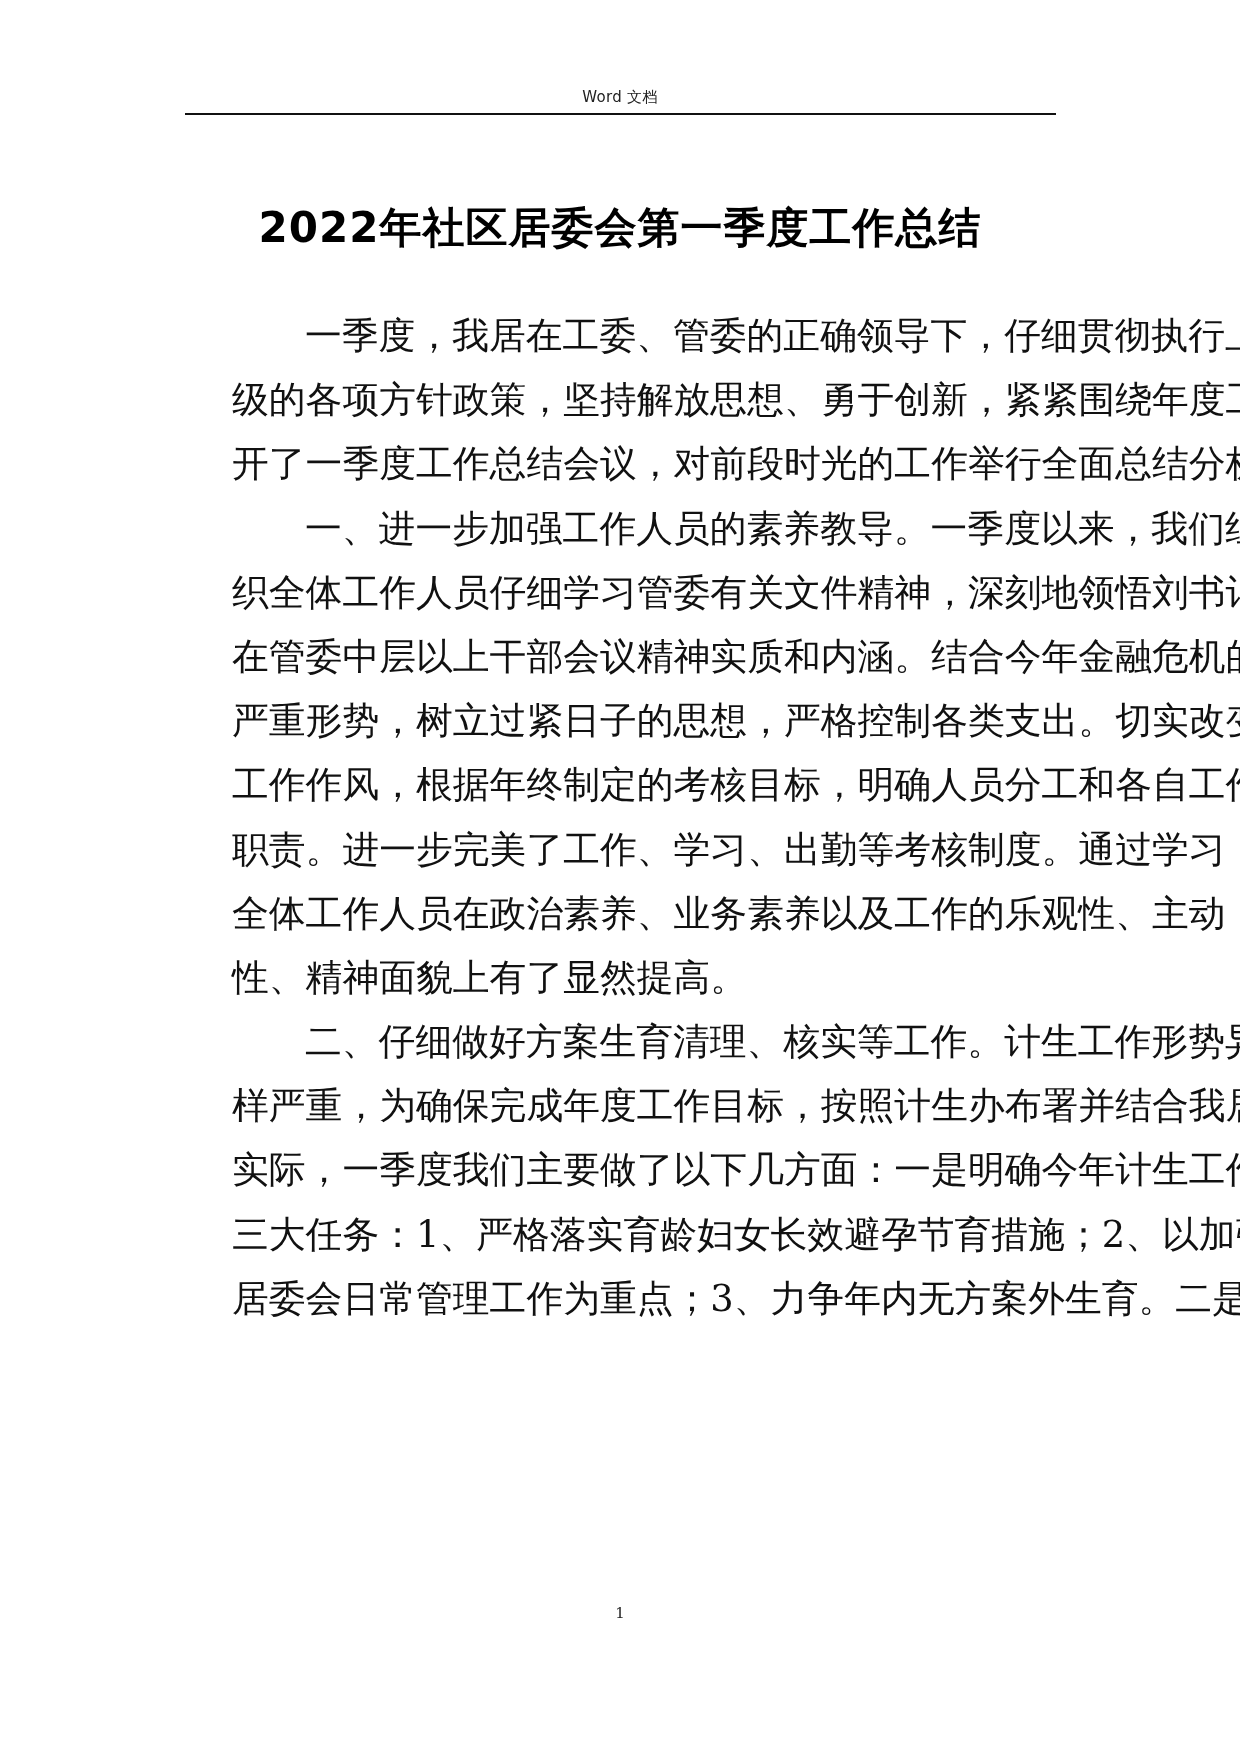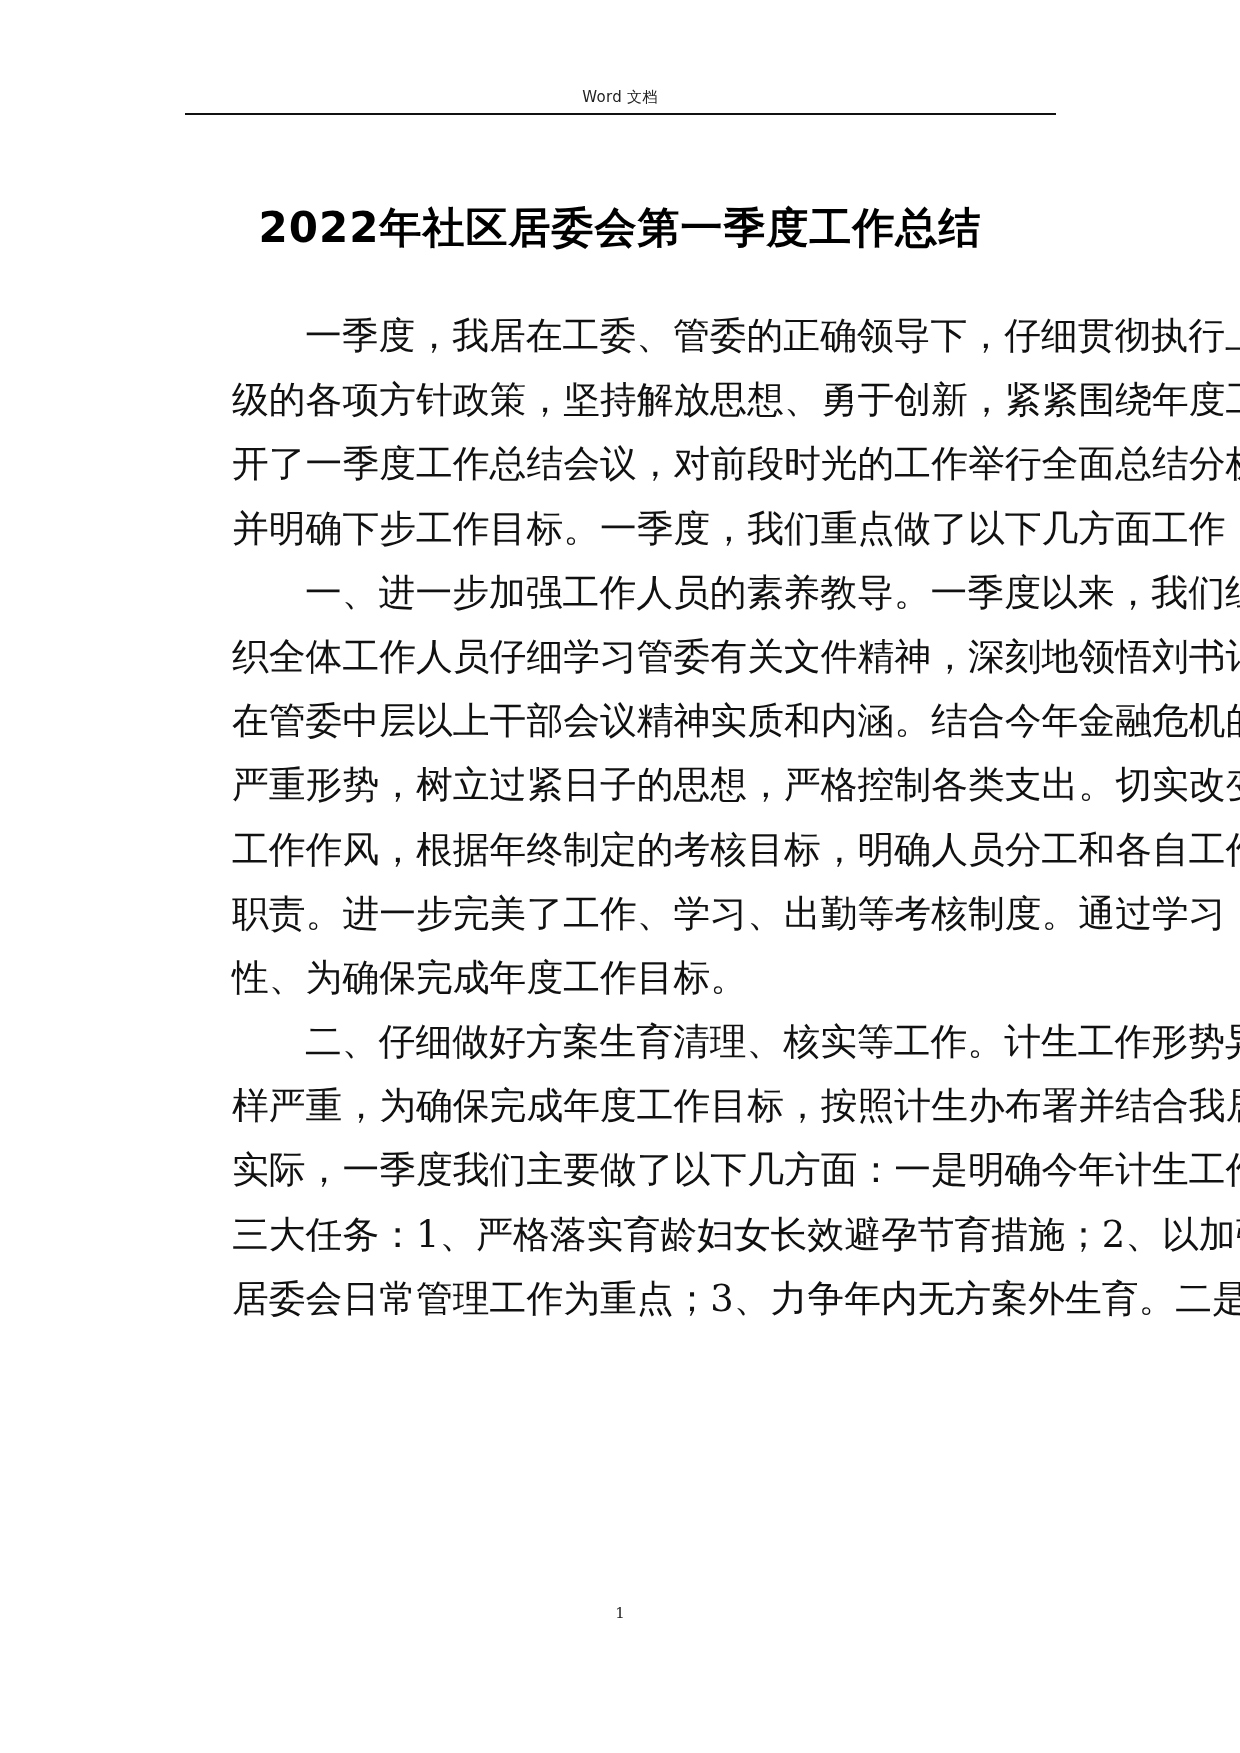--- a/index.html
+++ b/index.html
@@ -90,28 +90,28 @@
 
   <div class="header-text">Word 文档</div>
   <div class="header-rule"></div>
 
   <h1 class="title" style="margin:0;">2022年社区居委会第一季度工作总结</h1>
 
   <div class="body">
     <span class="line indent">一季度，我居在工委、管委的正确领导下，仔细贯彻执行上</span>
     <span class="line">级的各项方针政策，坚持解放思想、勇于创新，紧紧围绕年度工</span>
     <span class="line">开了一季度工作总结会议，对前段时光的工作举行全面总结分析</span>
-    <span class="line">并明确下步工作目标。一季度，我们重点做了以下几方面工作</span>
     <span class="line indent">一、进一步加强工作人员的素养教导。一季度以来，我们组</span>
     <span class="line">织全体工作人员仔细学习管委有关文件精神，深刻地领悟刘书记</span>
     <span class="line">在管委中层以上干部会议精神实质和内涵。结合今年金融危机的</span>
     <span class="line">严重形势，树立过紧日子的思想，严格控制各类支出。切实改变</span>
     <span class="line">工作作风，根据年终制定的考核目标，明确人员分工和各自工作</span>
     <span class="line">职责。进一步完美了工作、学习、出勤等考核制度。通过学习，</span>
-    <span class="line">性、为确保完成年度工作目标。</span>
+    <span class="line">全体工作人员在政治素养、业务素养以及工作的乐观性、主动</span>
+    <span class="line">性、精神面貌上有了显然提高。</span>
     <span class="line indent">二、仔细做好方案生育清理、核实等工作。计生工作形势异</span>
     <span class="line">样严重，为确保完成年度工作目标，按照计生办布署并结合我居</span>
     <span class="line">实际，一季度我们主要做了以下几方面：一是明确今年计生工作</span>
     <span class="line">三大任务：1、严格落实育龄妇女长效避孕节育措施；2、以加强</span>
     <span class="line">居委会日常管理工作为重点；3、力争年内无方案外生育。二是</span>
   </div>
 
   <div class="page-number">1</div>
 
 </div>

